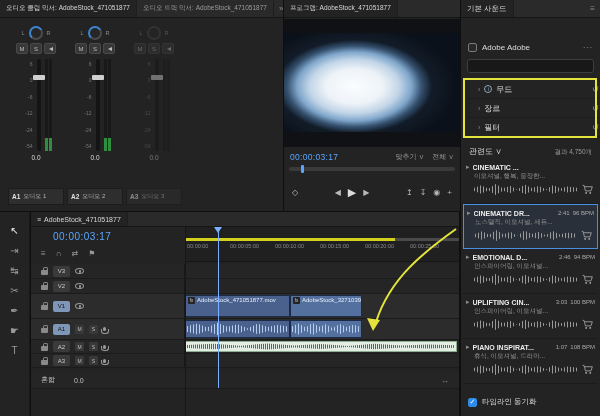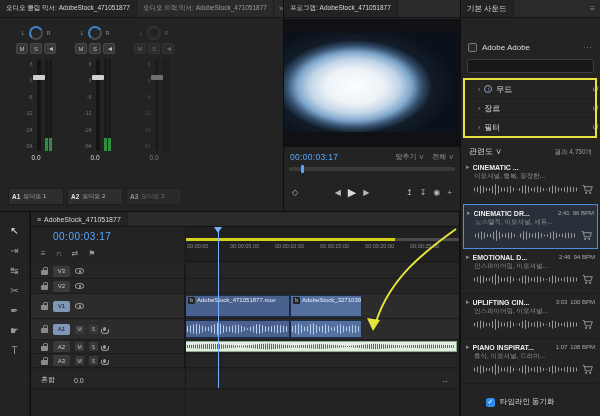--- a/index.html
+++ b/index.html
@@ -60,21 +60,21 @@
 .slist{position:absolute;left:2px;top:159px;width:135px}
 .sitem{height:45px;border-bottom:1px solid #1b1b1b;padding:3px 3px 2px;position:relative;background:#232323}
 .sitem.sel{border:1px solid #4a90e2;background:#293039}
 .sitop{display:flex;align-items:center;gap:3px;height:10px}
 .stitle{font-size:7px;font-weight:bold;color:#ececec;white-space:nowrap;overflow:hidden}
 .sdur{margin-left:auto;font-size:6px;color:#a8a8a8;white-space:nowrap}
 .sbpm{font-size:6px;color:#a8a8a8;white-space:nowrap}
 .stags{font-size:6.5px;color:#909090;padding-left:8px;height:9px;white-space:nowrap;overflow:hidden}
 .srow3{display:flex;align-items:center;gap:5px;padding:2px 2px 0 8px}
 .wave{flex:1;height:13px;background:repeating-linear-gradient(90deg,#9a9a9a 0 1px,transparent 1px 3px);clip-path:polygon(0% 38%,7% 18%,14% 44%,21% 8%,28% 40%,35% 22%,42% 52%,49% 12%,56% 38%,63% 24%,70% 48%,77% 16%,84% 42%,91% 26%,100% 36%,100% 64%,91% 74%,84% 58%,77% 84%,70% 52%,63% 76%,56% 62%,49% 88%,42% 48%,35% 78%,28% 60%,21% 92%,14% 56%,7% 82%,0% 62%)}
-.syncrow{position:absolute;left:0;top:394px;width:139px;height:16px;display:flex;align-items:center;gap:5px;padding:0 25px;font-size:7.5px;color:#ddd}
+.syncrow{position:absolute;left:0;top:394px;width:139px;height:16px;display:flex;align-items:center;gap:5px;padding:0 7px;font-size:7.5px;color:#ddd}
 
 .tool{height:20px;display:flex;align-items:center;justify-content:center;font-size:10px;color:#999}
 .tool.act{color:#fff}
 
 .tl-tc{position:absolute;left:22px;top:19px;font-size:10px;color:#58a6ff;letter-spacing:.5px}
 .tl-icons{position:absolute;left:10px;top:37px;display:flex;gap:10px;font-size:8px;color:#9a9a9a}
 .rulerzone{position:absolute;left:154px;top:15px;width:274px;height:35px;background:#202020;border-bottom:1px solid #161616}
 .renderbar{position:absolute;left:154px;top:26px;width:210px;height:3px;background:#d2d21e}
 .renderbar2{position:absolute;left:364px;top:26px;width:64px;height:3px;background:#4a4a4a}
 .rlabel{position:absolute;top:31px;font-size:5.5px;color:#8a8a8a;white-space:nowrap}

